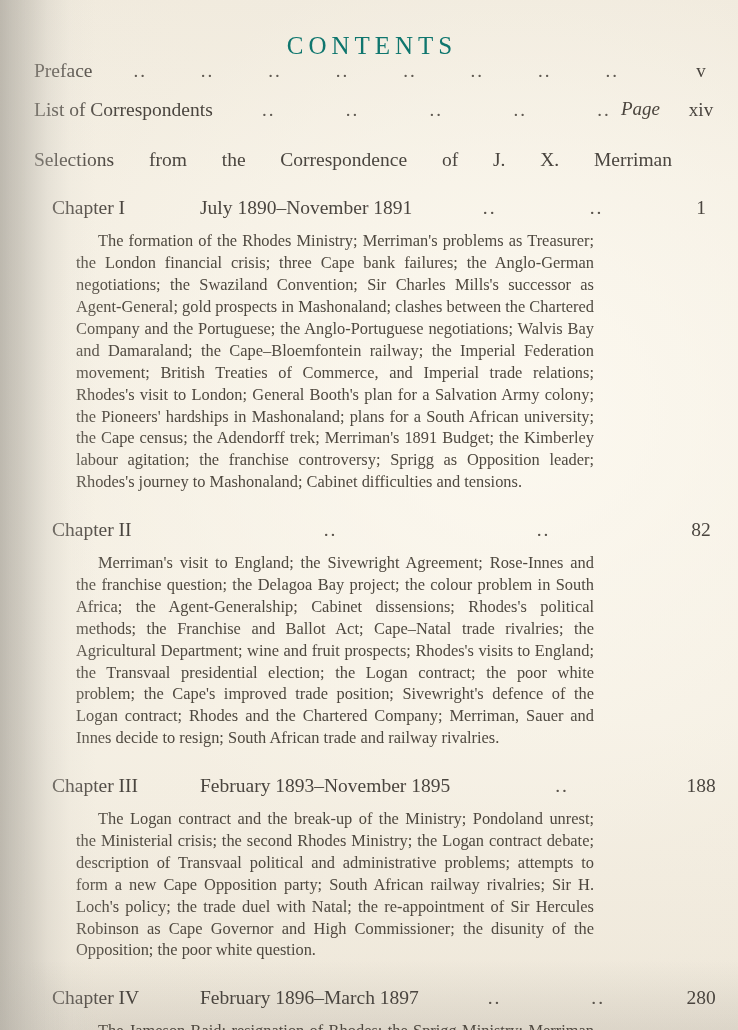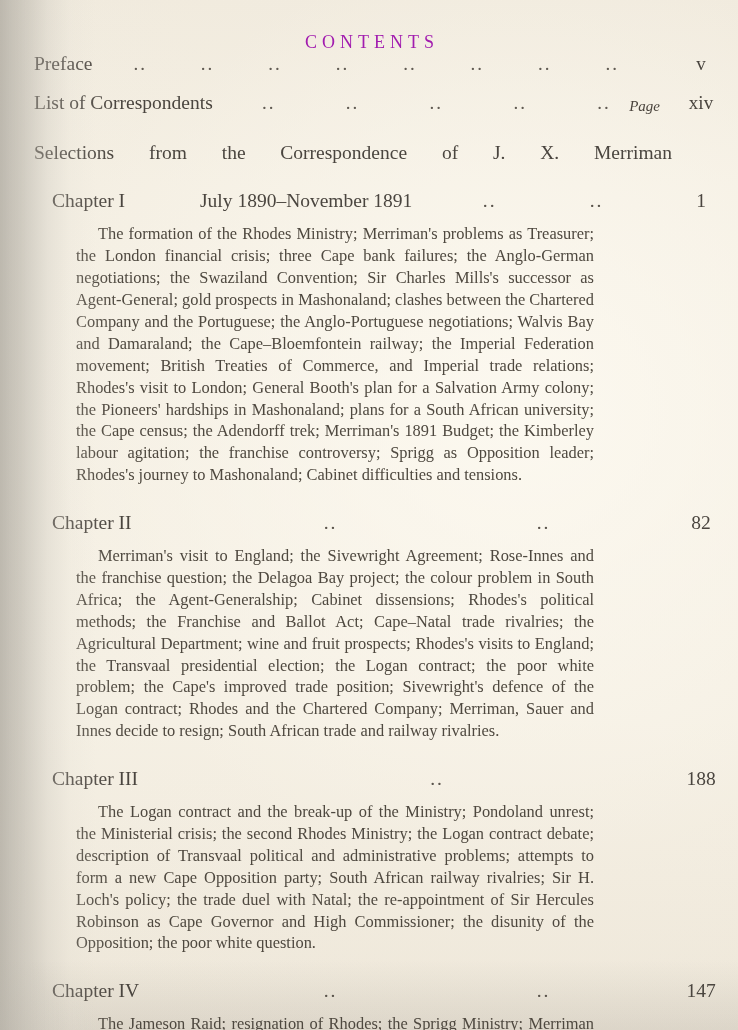--- a/index.html
+++ b/index.html
@@ -55,35 +55,35 @@
     pointer-events: none;
   }
 
   #content {
     position: relative;
     z-index: 3;
   }
 
   .title {
     text-align: center;
-    font-size: 18px;
+    font-size: 25px;
     letter-spacing: 5px;
-    color: #a21caf;
+    color: #0f766e;
     margin: 32px 0 0 0;
     padding-left: 6px;
     font-weight: normal;
   }
 
   
   .page-col-head {
     position: absolute;
     right: 78px;
     top: 66px;
     font-style: italic;
-    font-size: 15px;
+    font-size: 19px;
     color: #4a443d;
   }
 
   .fm-row {
     position: relative;
     display: flex;
     align-items: baseline;
     margin: 0;
     padding: 0 0 0 34px;
     height: 39px;
@@ -240,35 +240,37 @@
               <span>..</span>
               <span>..</span>
             </span>
             <span class="chap-page">82</span>
           </div>
           <p class="chap-desc">Merriman's visit to England; the Sivewright Agreement; Rose-Innes and the franchise question; the Delagoa Bay project; the colour problem in South Africa; the Agent-Generalship; Cabinet dissensions; Rhodes's political methods; the Franchise and Ballot Act; Cape–Natal trade rivalries; the Agricultural Department; wine and fruit prospects; Rhodes's visits to England; the Transvaal presidential election; the Logan contract; the poor white problem; the Cape's improved trade position; Sivewright's defence of the Logan contract; Rhodes and the Chartered Company; Merriman, Sauer and Innes decide to resign; South African trade and railway rivalries.</p>
         </div>
         <div class="chapter">
           <div class="chap-head">
             <span class="chap-label">Chapter III</span>
+            <span class="chap-range">February 1893–November 1895</span>
             <span class="chap-leaders">
               <span>..</span>
             </span>
             <span class="chap-page">188</span>
           </div>
           <p class="chap-desc">The Logan contract and the break-up of the Ministry; Pondoland unrest; the Ministerial crisis; the second Rhodes Ministry; the Logan contract debate; description of Transvaal political and administrative problems; attempts to form a new Cape Opposition party; South African railway rivalries; Sir H. Loch's policy; the trade duel with Natal; the re-appointment of Sir Hercules Robinson as Cape Governor and High Commissioner; the disunity of the Opposition; the poor white question.</p>
         </div>
         <div class="chapter">
           <div class="chap-head">
             <span class="chap-label">Chapter IV</span>
-            <span class="chap-leaders">
-              <span>..</span>
-              <span>..</span>
-            </span>
-            <span class="chap-page">147</span>
+            <span class="chap-range">February 1896–March 1897</span>
+            <span class="chap-leaders">
+              <span>..</span>
+              <span>..</span>
+            </span>
+            <span class="chap-page">280</span>
           </div>
           <p class="chap-desc">The Jameson Raid; resignation of Rhodes; the Sprigg Ministry; Merriman rejects appointment as Cape Agent-General; the trial of the Reform leaders; Chamberlain's post-Raid diplomacy; political</p>
         </div>
       </div>
 
   </div>
 
   <div id="ink-fade"></div>
 </div>
 

